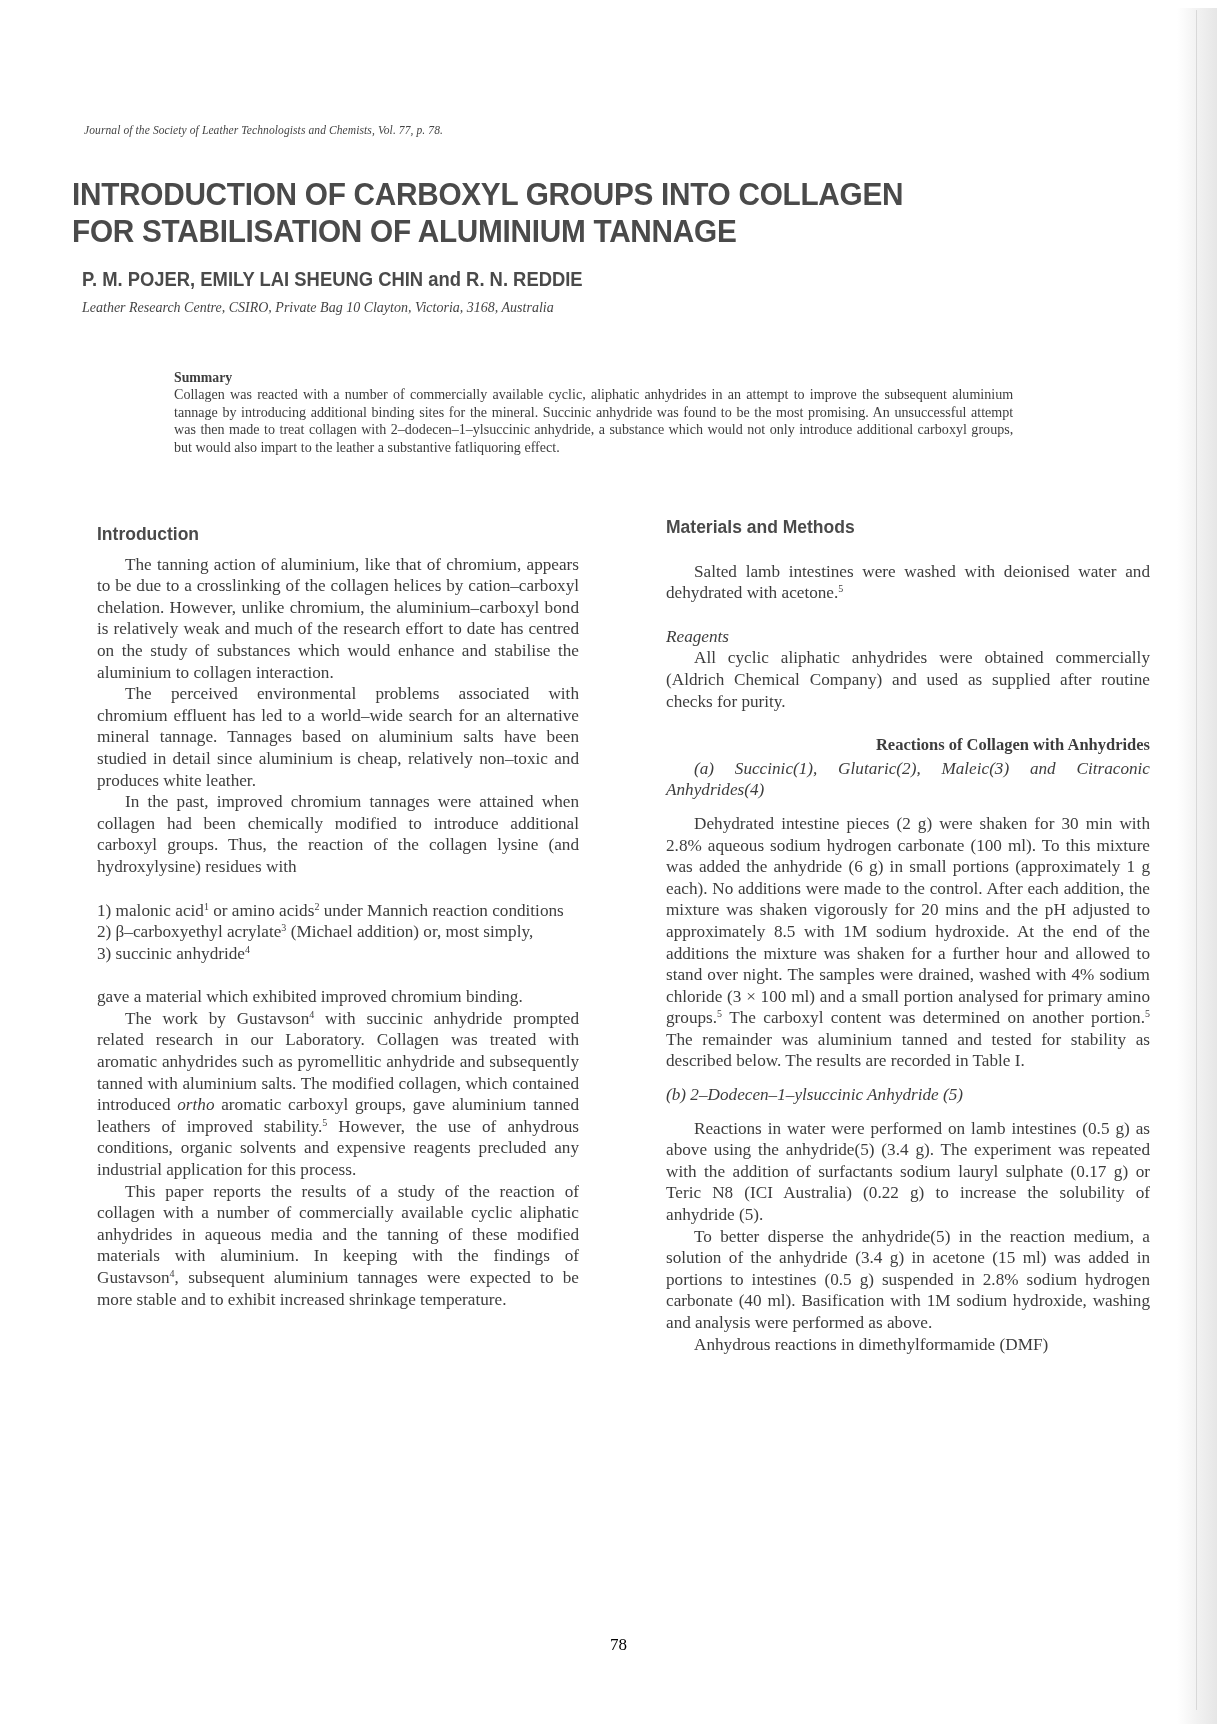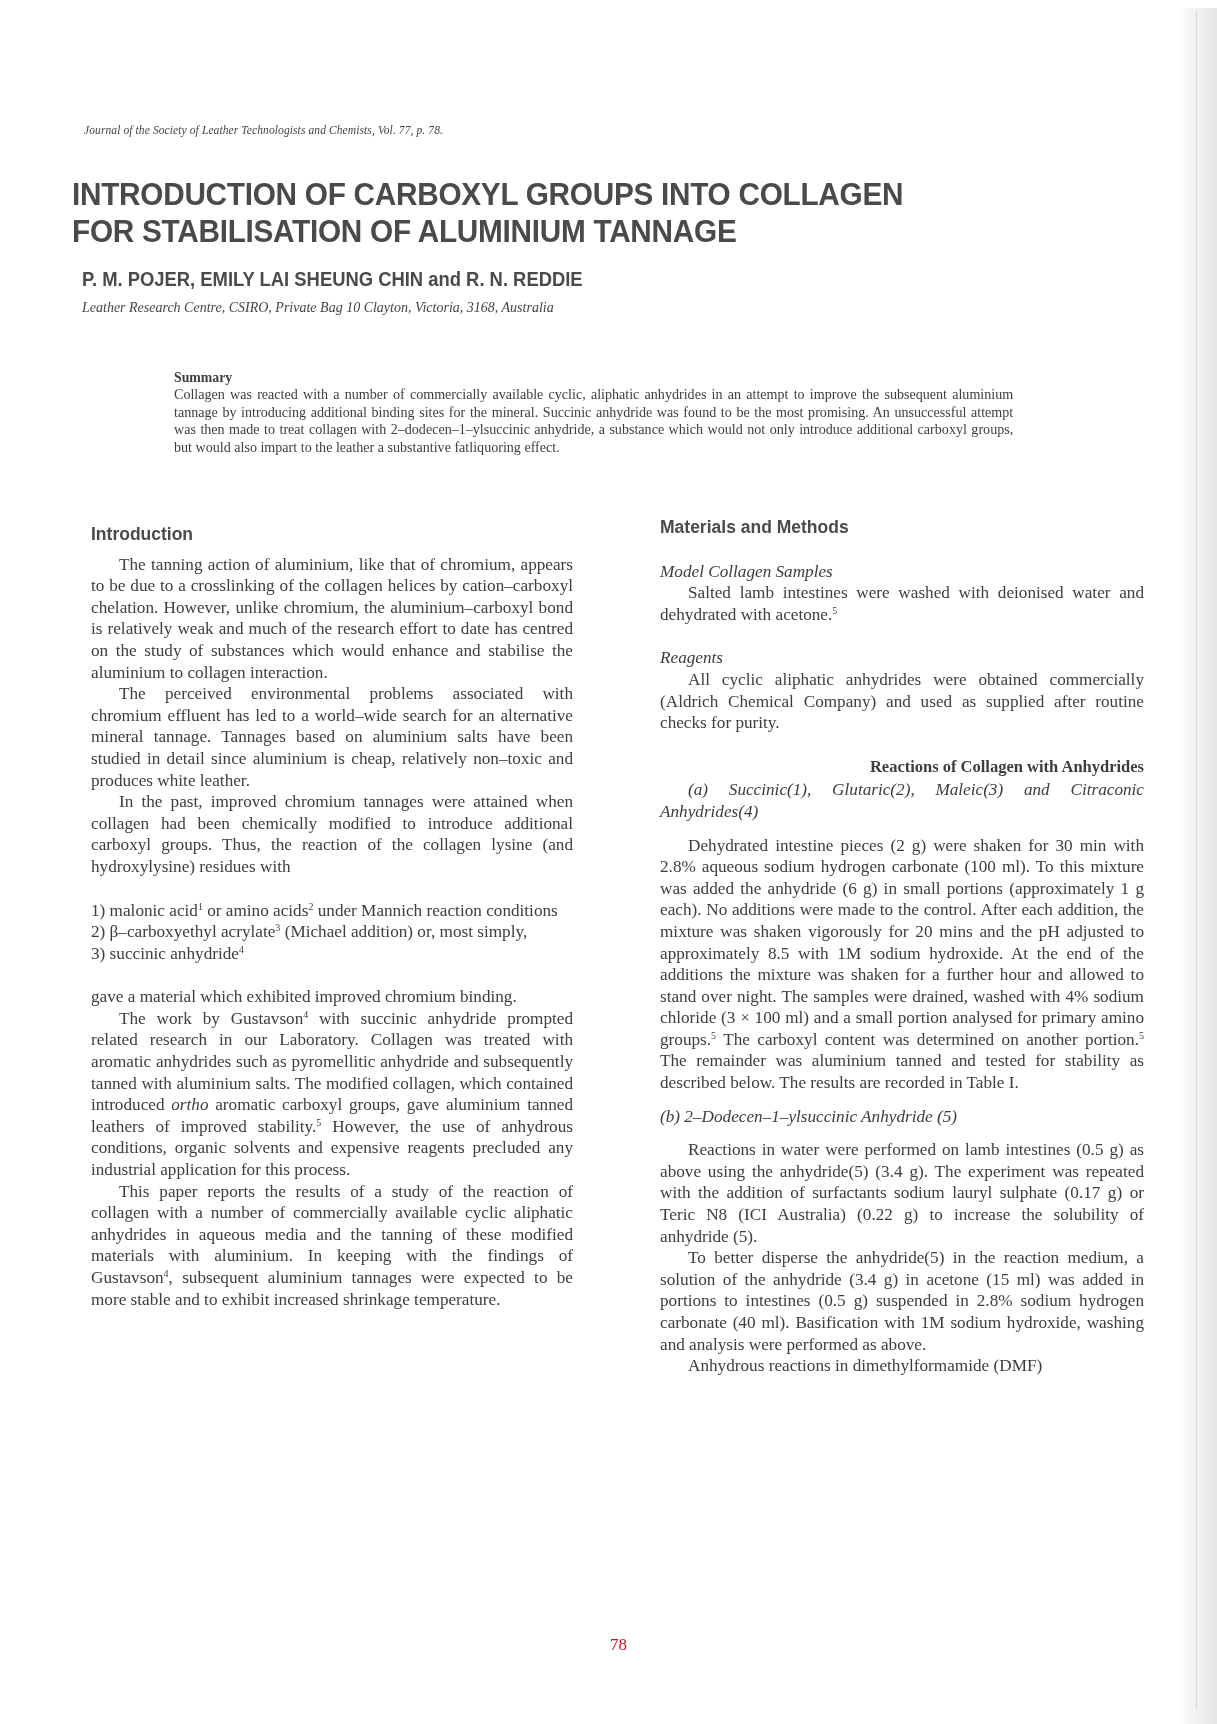--- a/index.html
+++ b/index.html
@@ -32,36 +32,36 @@
   .affil {
     position: absolute; left: 82px; top: 300px;
     font-style: italic; font-size: 14px; color: #444;
   }
   .summary {
     position: absolute; left: 174px; top: 369px; width: 852px;
     font-size: 14.3px; line-height: 17.4px; color: #3d3d3d;
     transform: scaleX(0.985); transform-origin: left top;
   }
   .summary-head { font-weight: bold; font-size: 14px; }
-  .col { position: absolute; width: 482px; font-size: 17.2px; line-height: 21.6px; color: #3d3d3d; text-align: justify; }
+  .col { position: absolute; width: 482px; font-size: 17.2px; line-height: 21.6px; color: #3d3d3d; text-align: justify; margin-left: 6px; }
   .col-left { left: 91px; top: 524px; }
   .col-right { left: 660px; top: 517px; width: 484px; }
   .h-sans {
     font-family: "Liberation Sans", "DejaVu Sans", sans-serif; font-weight: bold;
     font-size: 17.5px; color: #4a4a4a; margin: 0 0 8px 0; text-align: left;
   }
   .h-serif-bold { font-weight: bold; font-size: 16.5px; margin: 22px 0 2px 0; text-align: right; }
   .h-ital { font-style: italic; margin: 0; text-align: left; }
   p { margin: 0; }
   .indent { text-indent: 28px; }
   .gap { height: 22px; }
   .list-item { margin: 0; text-align: justify; }
   sup { font-size: 10px; line-height: 0; vertical-align: 6px; }
   i { font-style: italic; }
-  .pagenum { position: absolute; left: 610px; top: 1635px; font-size: 17px; color: #b91c1c; }
+  .pagenum { position: absolute; left: 610px; top: 1635px; font-size: 17px; color: #000000; }
 </style>
 </head>
 <body>
 
 <div class="edge-shade"></div>
 <div class="edge-line"></div>
 
 <div class="journal">Journal of the Society of Leather Technologists and Chemists, Vol. 77, p. 78.</div>
 
 <div class="title">
@@ -87,21 +87,20 @@
   <p class="list-item"><span>2) β–carboxyethyl acrylate</span><sup>3</sup><span> (Michael addition) or, most simply,</span></p>
   <p class="list-item"><span>3) succinic anhydride</span><sup>4</sup></p>
   <div class="gap"></div>
   <p>gave a material which exhibited improved chromium binding.</p>
   <p class="indent"><span>The work by Gustavson</span><sup>4</sup><span> with succinic anhydride prompted related research in our Laboratory. Collagen was treated with aromatic anhydrides such as pyromellitic anhydride and subsequently tanned with aluminium salts. The modified collagen, which contained introduced </span><i>ortho</i><span> aromatic carboxyl groups, gave aluminium tanned leathers of improved stability.</span><sup>5</sup><span> However, the use of anhydrous conditions, organic solvents and expensive reagents precluded any industrial application for this process.</span></p>
   <p class="indent"><span>This paper reports the results of a study of the reaction of collagen with a number of commercially available cyclic aliphatic anhydrides in aqueous media and the tanning of these modified materials with aluminium. In keeping with the findings of Gustavson</span><sup>4</sup><span>, subsequent aluminium tannages were expected to be more stable and to exhibit increased shrinkage temperature.</span></p>
 </div>
 
 <div class="col col-right">
   <div class="h-sans" style="margin-bottom:22px">Materials and Methods</div>
-  <div class="h-ital">Model Collagen Samples</div>
   <p class="indent"><span>Salted lamb intestines were washed with deionised water and dehydrated with acetone.</span><sup>5</sup></p>
   <div class="gap"></div>
   <div class="h-ital">Reagents</div>
   <p class="indent">All cyclic aliphatic anhydrides were obtained commercially (Aldrich Chemical Company) and used as supplied after routine checks for purity.</p>
   <div class="h-serif-bold">Reactions of Collagen with Anhydrides</div>
   <p class="indent"><i>(a) Succinic(1), Glutaric(2), Maleic(3) and Citraconic Anhydrides(4)</i></p>
   <div style="height:12px"></div>
   <p class="indent"><span>Dehydrated intestine pieces (2 g) were shaken for 30 min with 2.8% aqueous sodium hydrogen carbonate (100 ml). To this mixture was added the anhydride (6 g) in small portions (approximately 1 g each). No additions were made to the control. After each addition, the mixture was shaken vigorously for 20 mins and the pH adjusted to approximately 8.5 with 1M sodium hydroxide. At the end of the additions the mixture was shaken for a further hour and allowed to stand over night. The samples were drained, washed with 4% sodium chloride (3 × 100 ml) and a small portion analysed for primary amino groups.</span><sup>5</sup><span> The carboxyl content was determined on another portion.</span><sup>5</sup><span> The remainder was aluminium tanned and tested for stability as described below. The results are recorded in Table I.</span></p>
   <div style="height:12px"></div>
   <div class="h-ital">(b) 2–Dodecen–1–ylsuccinic Anhydride (5)</div>

